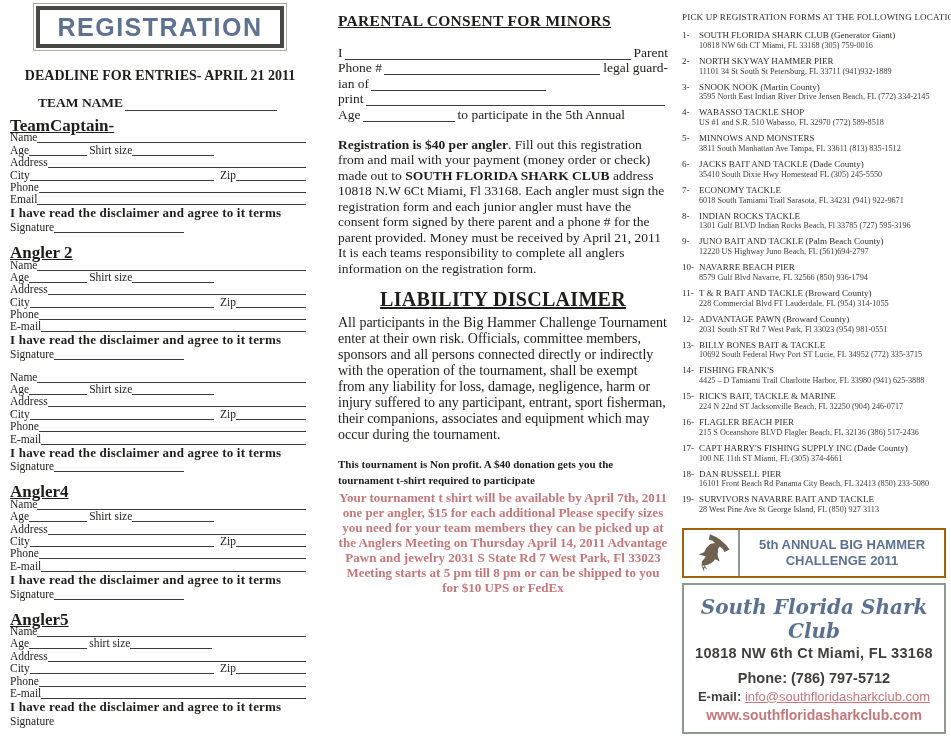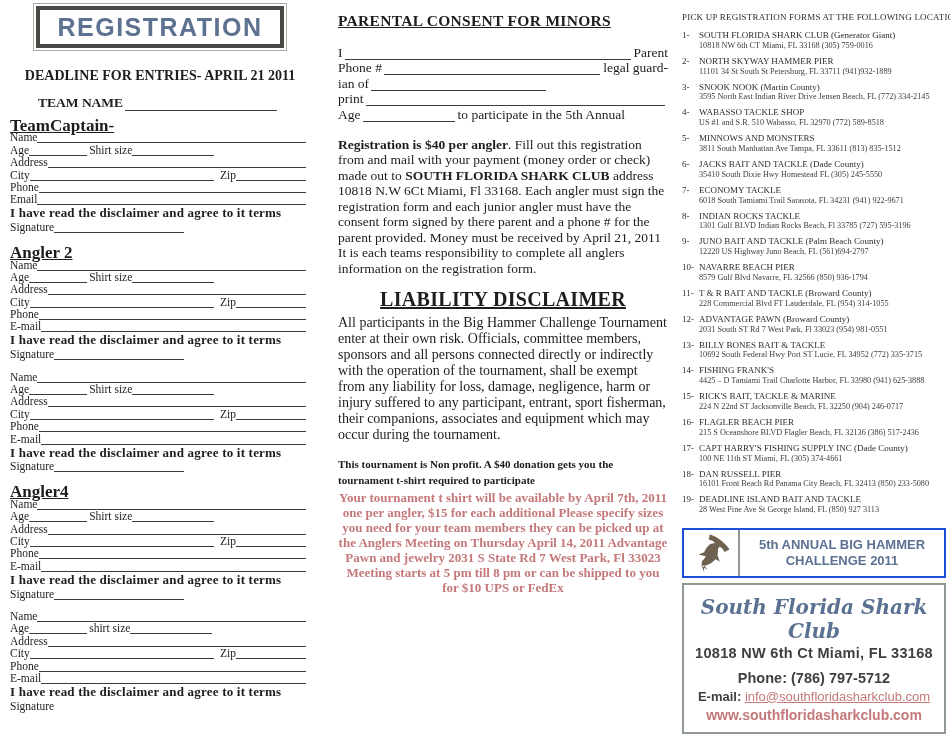--- a/index.html
+++ b/index.html
@@ -68,21 +68,21 @@
   .pickup-h { margin-top:12px; font-size:9px; letter-spacing:.2px;
     color:#2c2c2a; white-space:nowrap; }
   .loc-list { margin-top:8px; }
   .loc { display:grid; grid-template-columns:17px 1fr; margin-bottom:4.6px; }
   .loc-num  { font-size:9px; line-height:10.8px; color:#2c2c2a; }
   .loc-name { font-size:9px; line-height:10.8px; color:#2c2c2a;
     white-space:nowrap; }
   .loc-addr { grid-column:2; font-size:8.2px; line-height:10.4px;
     color:#3c3c3a; white-space:nowrap; }
 
-  .logo-box { margin-top:12px; border:2px solid #1d4ed8; background:#fff;
+  .logo-box { margin-top:12px; border:2px solid #a16207; background:#fff;
     display:flex; height:46px; }
   .logo-cell { width:54px; border-right:2px solid #8f998f;
     display:flex; align-items:center; justify-content:center; }
   .logo-title { flex:1; display:flex; align-items:center; justify-content:center;
     text-align:center; font-family:"Liberation Sans", sans-serif;
     font-weight:bold; font-size:13px; line-height:16px; color:#5b7191;
     padding:0 10px; }
   .club-box { margin-top:5px; border:2px solid #8f998f; background:#fff;
     text-align:center; padding:10px 4px 9px 4px; }
   .club-name { font-family:"DejaVu Serif", serif; font-style:italic;
@@ -250,20 +250,21 @@
       <span>E-mail</span>
       <span class="blank grow"></span>
     </div>
     <div class="agree">I have read the disclaimer and agree to it terms</div>
     <div class="frow sig">
       <span>Signature</span>
       <span class="blank w130"></span>
     </div>
   </section>
         <section class="angler">
+    <div class="angler-title">Angler5</div>
     <div class="frow">
       <span>Name</span>
       <span class="blank grow"></span>
     </div>
     <div class="frow">
       <span>Age</span>
       <span class="blank w58"></span>
       <span class="ml10">shirt size</span>
       <span class="blank w82"></span>
     </div>
@@ -420,21 +421,21 @@
     <span class="loc-name">CAPT HARRY'S FISHING SUPPLY INC (Dade County)</span>
     <span class="loc-addr">100 NE 11th ST Miami, FL (305) 374-4661</span>
   </div>
         <div class="loc">
     <span class="loc-num">18-</span>
     <span class="loc-name">DAN RUSSELL PIER</span>
     <span class="loc-addr">16101 Front Beach Rd  Panama City Beach, FL 32413  (850) 233-5080</span>
   </div>
         <div class="loc">
     <span class="loc-num">19-</span>
-    <span class="loc-name">DEADLINE ISLAND BAIT AND TACKLE</span>
+    <span class="loc-name">SURVIVORS NAVARRE BAIT AND TACKLE</span>
     <span class="loc-addr">28 West  Pine Ave St George Island, FL  (850) 927 3113</span>
   </div>
       </div>
 
     <div class="logo-box">
       <div class="logo-cell">
         <svg width="40" height="40" viewBox="0 0 48 48" aria-hidden="true">
           <g fill="#6e6150" transform="rotate(38 24 24)">
             <path d="M9 7 Q24 2 39 7 L36 13 Q31 11 27.5 11.5 L27.5 15 Q33.5 21 32.5 29 Q31.5 37 24.5 43 L21.5 38.5 Q22.5 34.5 21.5 31 L13.5 34.5 L17 28.5 Q15 22 16.5 16 L20.5 11.5 Q16.5 10.5 12 13 Z"></path>
             <path d="M28 19 L38.5 25.5 L29 27.5 Z"></path>

